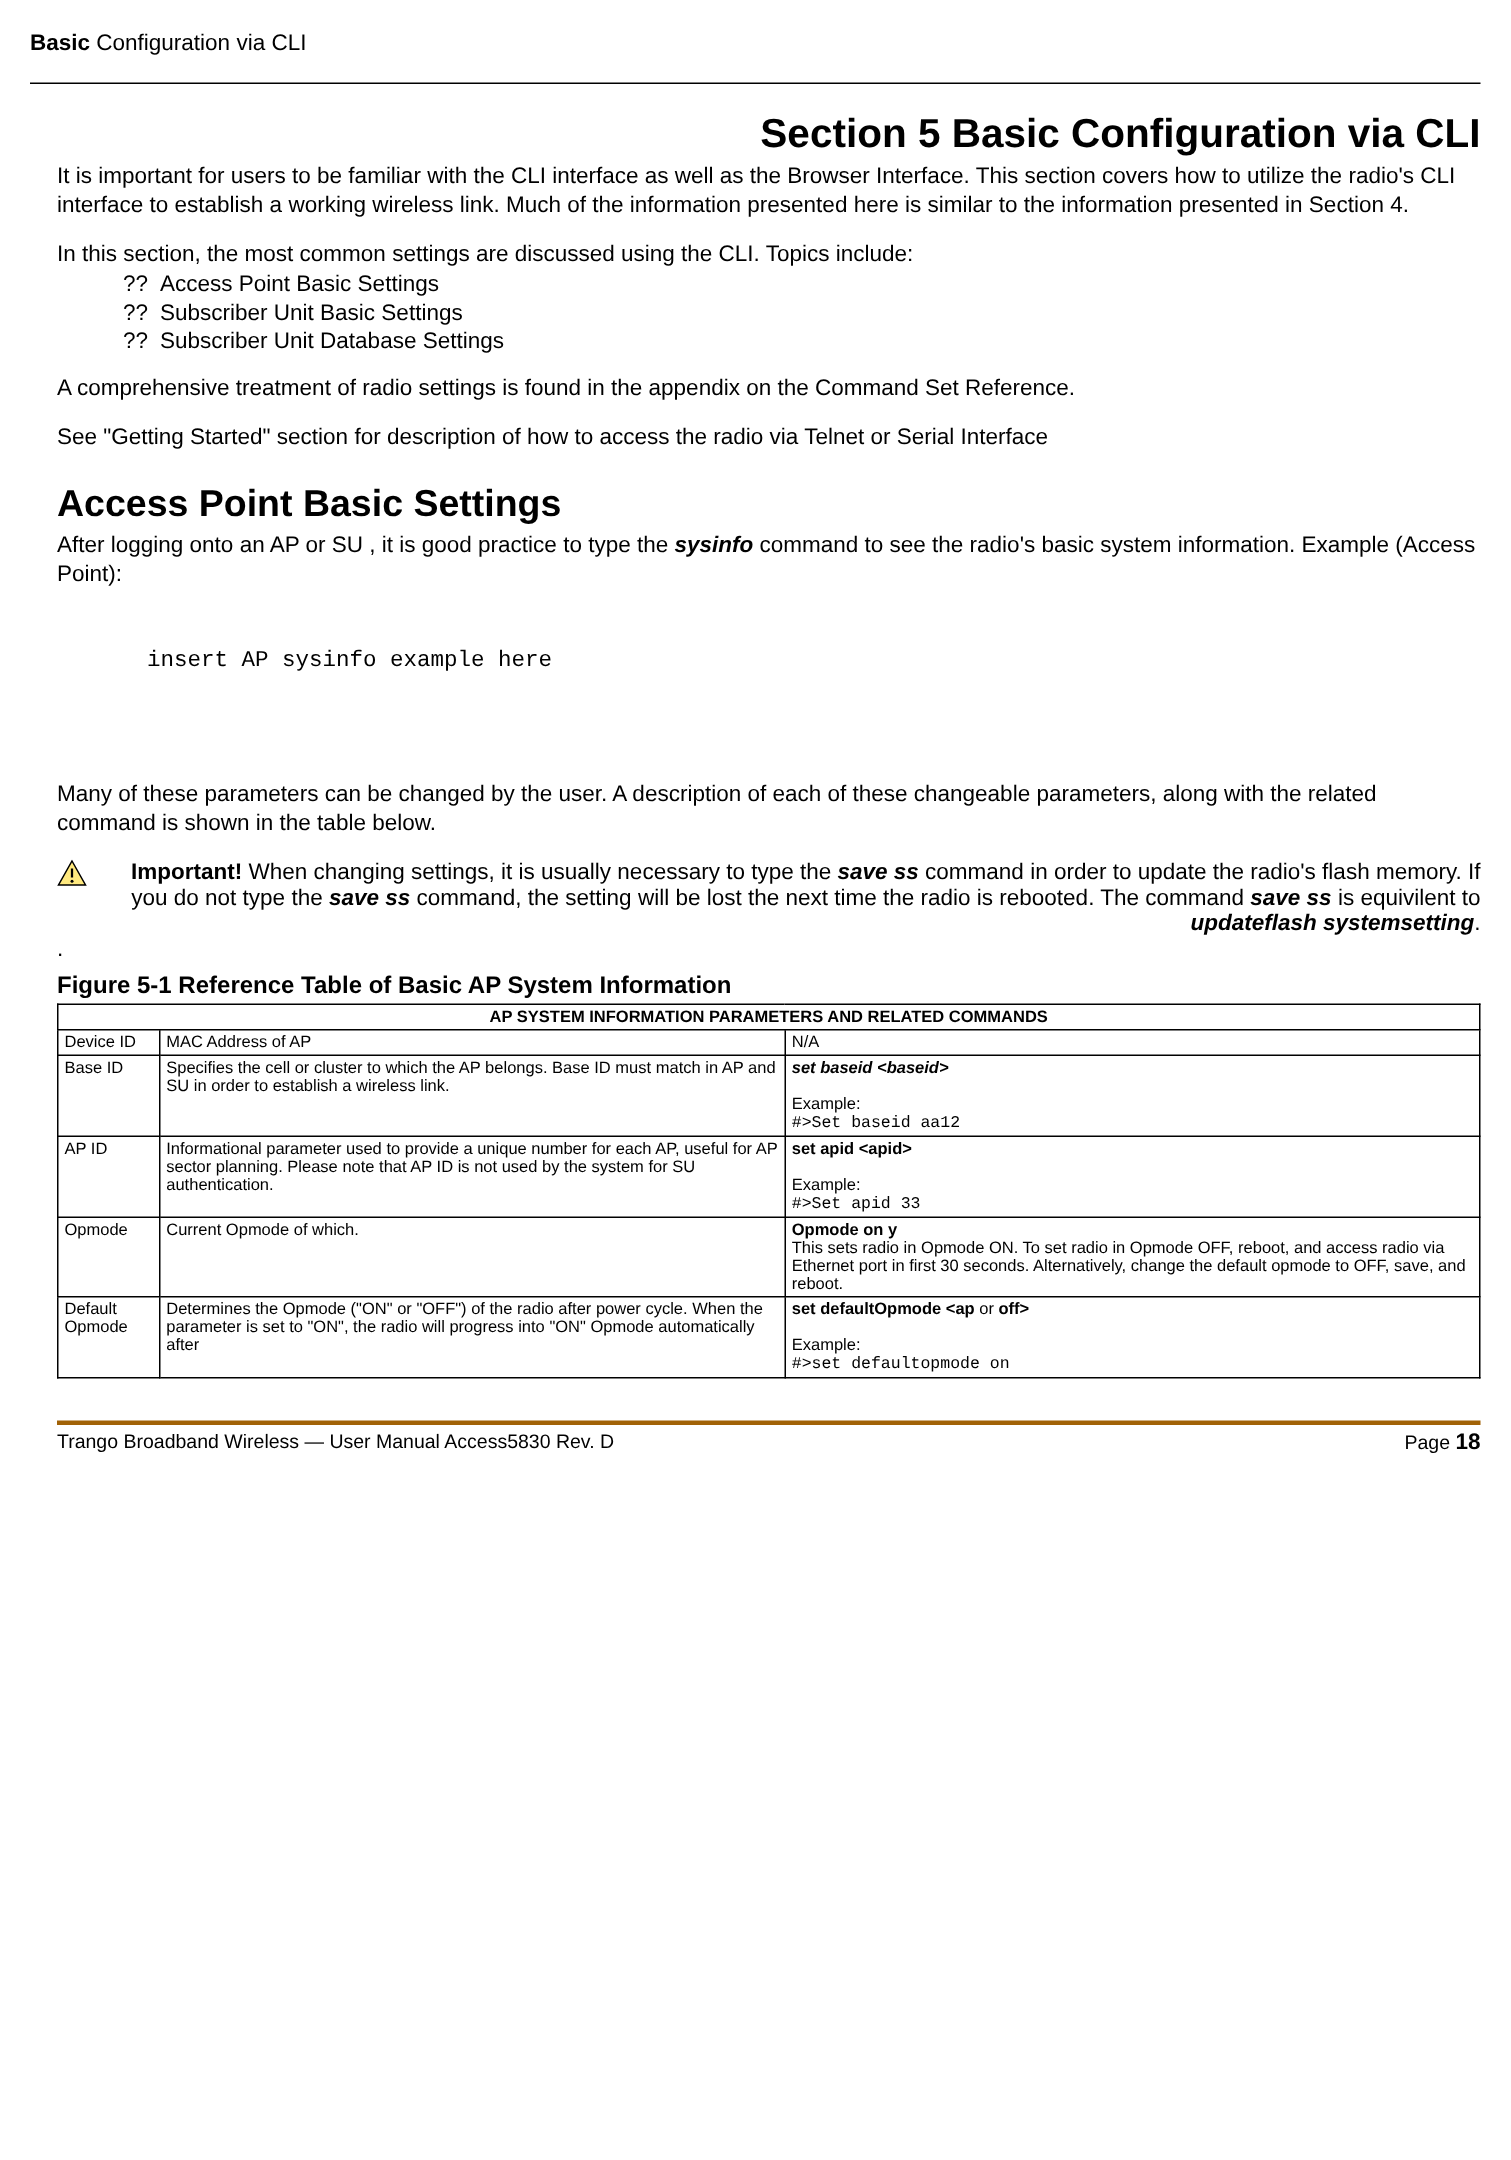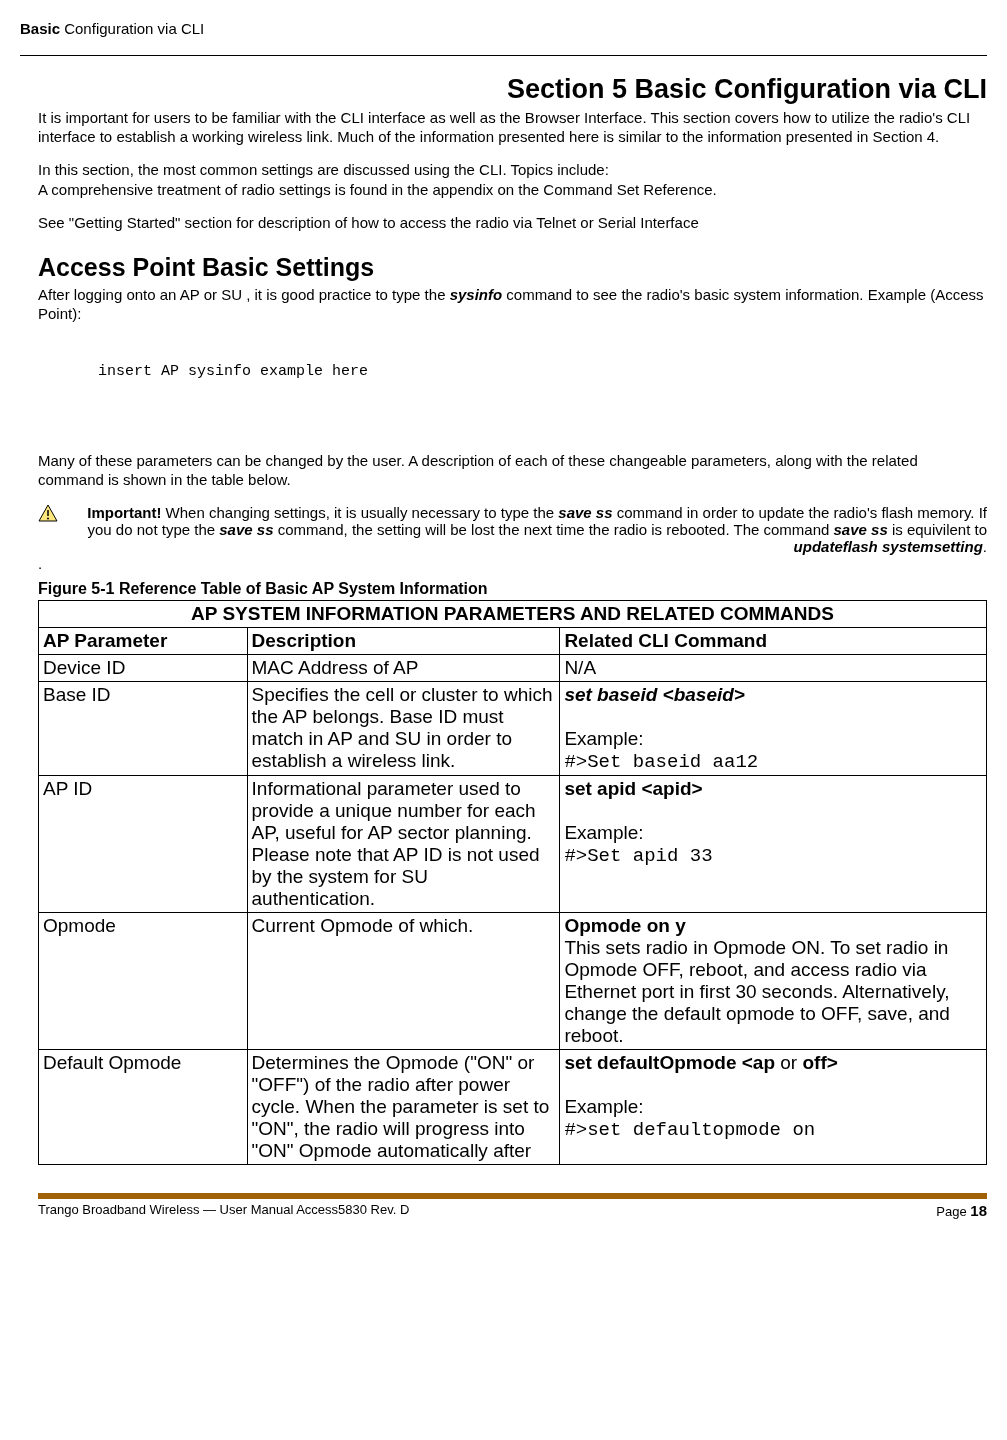--- a/index.html
+++ b/index.html
@@ -52,38 +52,38 @@
   .warning-icon svg { display: block; }
   .dot-line { margin: 0 0 8px 0; }
   .fig-caption {
     font-weight: bold;
     font-size: 16px;
     margin: 6px 0 2px 0;
   }
   table.ref {
     border-collapse: collapse;
     width: 100%;
-    font-size: 19px;
+    font-size: 11px;
   }
   table.ref td, table.ref th {
     border: 1px solid #000;
     padding: 2px 4px;
     vertical-align: top;
     text-align: left;
     font-weight: normal;
   }
   table.ref .title-row th {
     text-align: center;
     font-weight: bold;
   }
   table.ref .head-row th {
     font-weight: bold;
   }
   .footer {
-    border-top: 6px solid #a16207;
+    border-top: 3px solid #a16207;
     margin-top: 28px;
     padding-top: 3px;
     display: flex;
     justify-content: space-between;
     font-size: 13px;
   }
 </style>
 </head>
 <body>
 
@@ -92,20 +92,25 @@
 </div>
 
 <h1 class="section">Section 5    Basic Configuration via CLI</h1>
 
 <div class="indent-body">
 
   <p>It is important for users to be familiar with the CLI interface as well as the Browser Interface.  This section covers how to utilize the radio's CLI interface to establish a working wireless link.  Much of the information presented here is similar to the information presented in Section 4.</p>
 
   <p style="margin-bottom:2px;">In this section, the most common settings are discussed using the CLI.  Topics include:</p>
 
+  <ul class="topics">
+    <li><span class="qmarks">??</span><span>Access Point Basic Settings</span></li>
+    <li><span class="qmarks">??</span><span>Subscriber Unit Basic Settings</span></li>
+    <li><span class="qmarks">??</span><span>Subscriber Unit Database Settings</span></li>
+  </ul>
 
   <p>A comprehensive treatment of radio settings is found in the appendix on the Command Set Reference.</p>
 
   <p>See "Getting Started" section for description of how to access the radio via Telnet or Serial Interface</p>
 
   <h2 class="subhead">Access Point Basic Settings</h2>
 
   <p>
     <span>After logging onto an AP or SU , it is good practice to type the </span><b><i>sysinfo</i></b><span> command to see the radio's basic system information.  Example (Access Point):</span>
   </p>
@@ -128,25 +133,20 @@
   </div>
   <div class="dot-line">.</div>
 
   <div class="fig-caption">Figure 5-1 Reference Table of Basic AP System Information</div>
 
   <table class="ref">
     <tbody>
         <tr class="title-row">
           <th colspan="3">AP SYSTEM INFORMATION PARAMETERS AND RELATED COMMANDS</th>
         </tr>
-    <tr class="head-row">
-      <th style="width:22%;">AP Parameter</th>
-      <th style="width:33%;">Description</th>
-      <th>Related CLI Command</th>
-    </tr>
     <tr>
       <td>Device ID</td>
       <td>MAC Address of AP</td>
       <td>N/A</td>
     </tr>
     <tr>
       <td>Base ID</td>
       <td>Specifies the cell or cluster to which the AP belongs. Base ID must match in AP and SU in order to establish a wireless link.</td>
       <td>
         <b><i>set baseid &lt;baseid&gt;</i></b><br><br>

